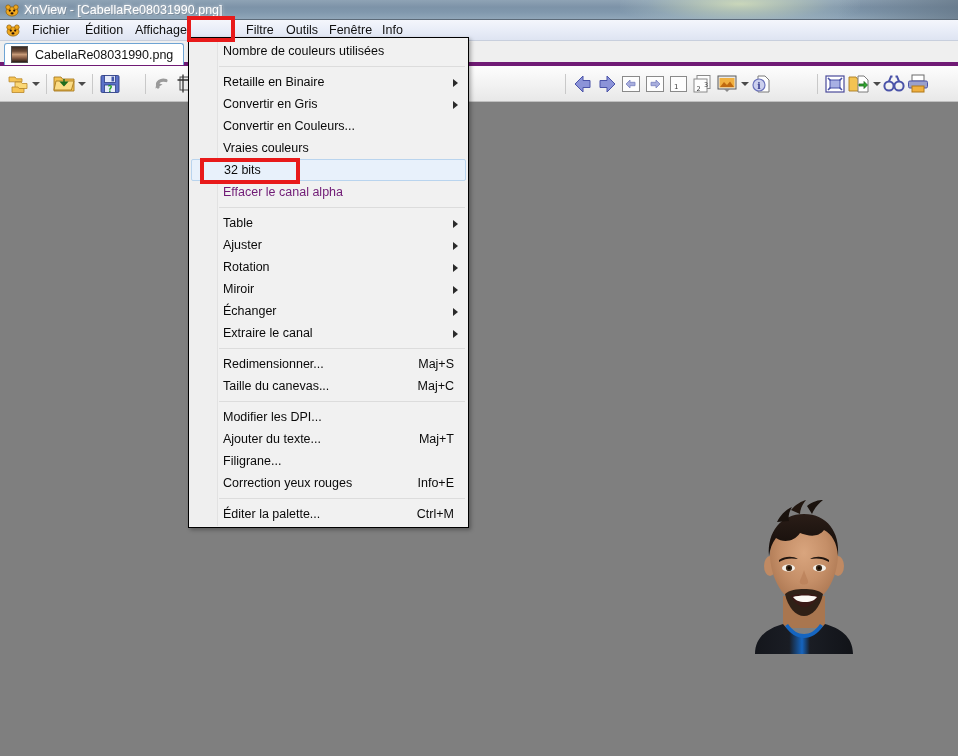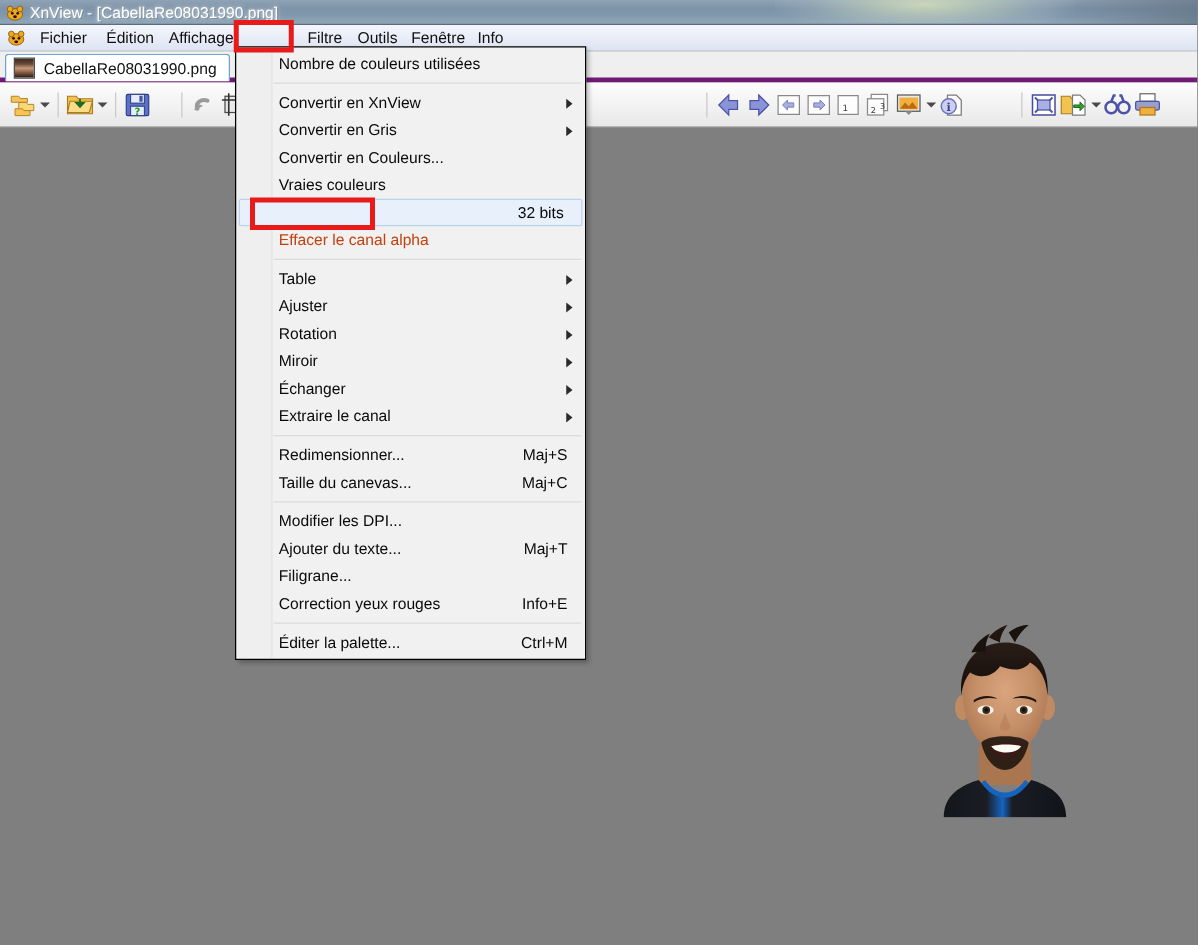--- a/index.html
+++ b/index.html
@@ -107,38 +107,37 @@
   #dropdown .gutter{
     position:absolute;left:1px;top:1px;width:27px;bottom:1px;
     background:#efefef;border-right:1px solid #e2e2e2;
   }
   .mrow{
     position:relative;height:22px;line-height:22px;
     padding-left:34px;padding-right:14px;
     font-size:12.5px;color:#0a0a0a;white-space:nowrap;cursor:default;
     box-sizing:border-box;
   }
-  .mrow.disabled{color:#c2410c;}
+  .mrow.disabled{color:#701a75;}
   .mrow .accel{
     position:absolute;right:14px;top:0;height:22px;line-height:22px;
     font-size:12.5px;color:#0a0a0a;
   }
   .mrow .arrow{
     position:absolute;right:10px;top:8px;
     border-top:4px solid transparent;border-bottom:4px solid transparent;
     border-left:5px solid #2a2a2a;
   }
   .mrow.hl{
     background:#e8f1fb;
     border:1px solid #b9d4ee;
     border-radius:2px;
     line-height:20px;
     margin:0 2px;
     padding-left:32px;
-    text-align:right;
   }
   .msep{height:1px;background:#dcdcdc;margin:4px 3px 4px 30px;}
   
   .redbox{position:absolute;border:4px solid #e81a1a;box-sizing:border-box;pointer-events:none;}
   #red-image-menu{left:187px;top:16px;width:48px;height:26px;}
   #red-32bits{left:200px;top:158px;width:100px;height:26px;}
 </style>
 </head>
 <body>
 
@@ -448,21 +447,21 @@
 
 <div id="dropdown">
   <div class="gutter"></div>
 
   <div class="mrow">
     <span>Nombre de couleurs utilisées</span>
   </div>
   <div class="msep"></div>
 
   <div class="mrow">
-    <span>Convertir en XnView</span>
+    <span>Retaille en Binaire</span>
     <span class="arrow"></span>
   </div>
   <div class="mrow">
     <span>Convertir en Gris</span>
     <span class="arrow"></span>
   </div>
   <div class="mrow">
     <span>Convertir en Couleurs...</span>
   </div>
   <div class="mrow">

